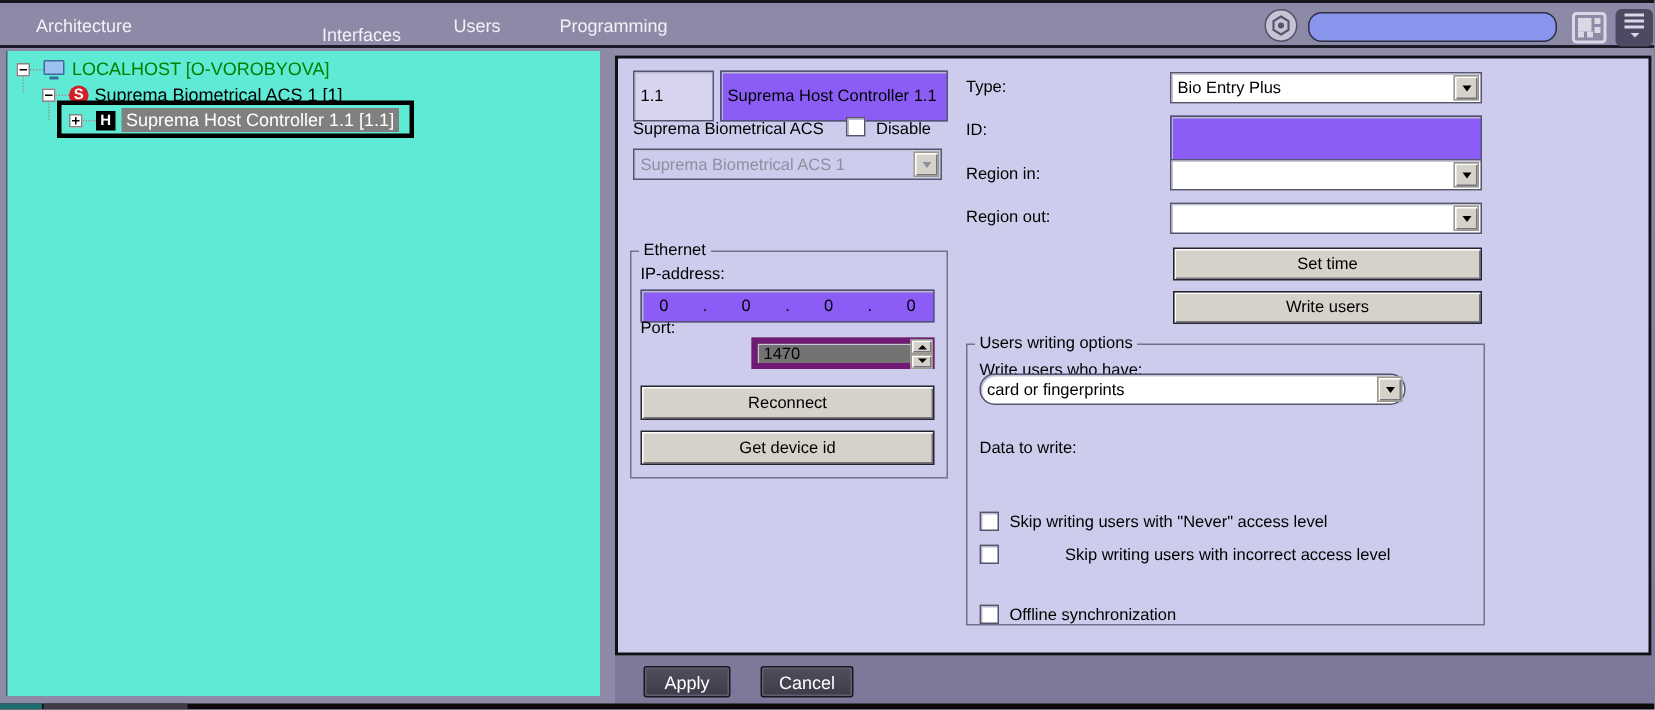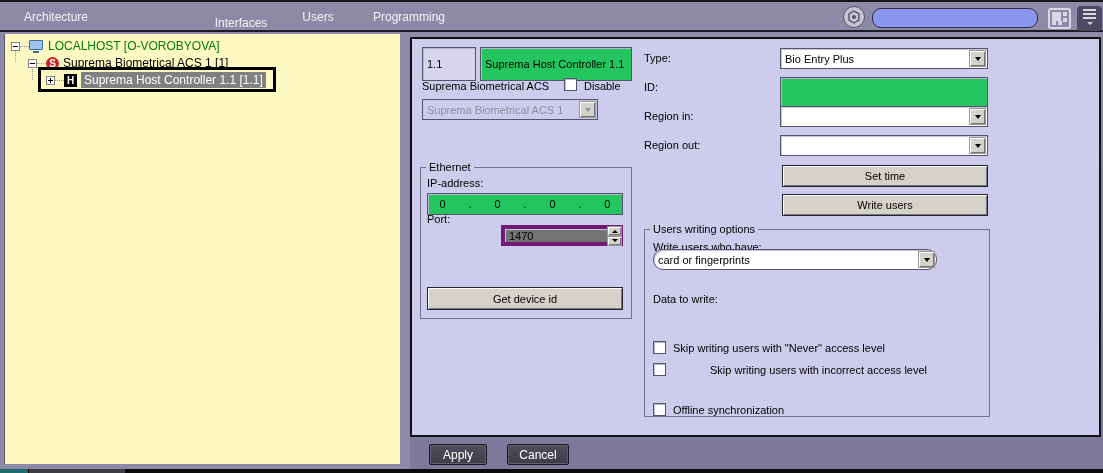--- a/index.html
+++ b/index.html
@@ -26,21 +26,21 @@
   .layout-s1 { position:absolute; right:2px; top:2px; width:4px; height:4px; background:#d9d8e4; }
   .layout-s2 { position:absolute; right:2px; top:8px; width:4px; height:4px; background:#d9d8e4; }
   .layout-s3 { position:absolute; left:2px; bottom:2px; width:4px; height:4px; background:#d9d8e4; }
   .layout-s4 { position:absolute; left:8px; bottom:2px; width:4px; height:4px; background:#d9d8e4; }
   .menu-ico { left:1077px; top:4px; width:25px; height:25px; background:#4c4962; border-radius:4px;
               flex-direction:column; gap:2px; }
   .menu-ico .bar { width:13px; height:2px; background:#d9d8e4; }
   .menu-ico .caret { width:0; height:0; border:3px solid transparent; border-top:3px solid #d9d8e4; margin-top:1px; }
 
   
-  .tree-panel { position:absolute; left:4px; top:34px; width:396px; height:430px; background:#fef9c3;
+  .tree-panel { position:absolute; left:4px; top:34px; width:396px; height:430px; background:#5eead4;
                 border-left:1px solid #5a5870; }
   .tree-row { position:absolute; height:16px; display:flex; align-items:center; white-space:nowrap; }
   .expander { width:9px; height:9px; background:#fff; border:1px solid #848484; position:relative; flex:none; }
   .expander::before { content:""; position:absolute; left:1px; top:3px; width:5px; height:1px; background:#000; }
   .expander.plus::after { content:""; position:absolute; left:3px; top:1px; width:1px; height:5px; background:#000; }
   .dotline { width:9px; border-top:1px dotted #9a9a9a; flex:none; }
   .vdots { position:absolute; width:1px; border-left:1px dotted #9a9a9a; }
   .monitor-ico { width:15px; height:13px; position:relative; flex:none; }
   .monitor-ico .scr { position:absolute; left:0; top:0; width:14px; height:10px; border:1px solid #3c6b9e; background:#9cc3ef; border-radius:1px; }
   .monitor-ico .base { position:absolute; left:4px; bottom:0; width:6px; height:2px; background:#3c6b9e; }
@@ -52,21 +52,21 @@
   .tree-label.root { color:#008000; }
   .tree-label.selected { background:#808080; color:#fff; padding:1px 3px; }
   .annotation { position:absolute; border:3px solid #000; pointer-events:none; }
 
   
   .settings-region { position:absolute; left:410px; top:33px; width:693px; height:440px;
                      background:linear-gradient(180deg,#908da9 0,#7b7899 100%); }
   .settings-panel { position:absolute; left:0; top:4px; width:691px; height:400px;
                     background:#cdccec; border:2px solid #101018; }
 
-  .sunken { background:#22c55e; border:1px solid #55546e; box-shadow:inset 1px 1px 0 #b9b8cf; }
+  .sunken { background:#8b5cf6; border:1px solid #55546e; box-shadow:inset 1px 1px 0 #b9b8cf; }
   .field { position:absolute; font-size:11px; padding:16px 4px; color:#000; outline:none;
            font-family:"Liberation Sans", sans-serif; }
   .ro { background:#d6d4ee; }
 
   .lbl { position:absolute; font-size:11px; color:#000; white-space:nowrap; }
 
   .grp { position:absolute; border:1px solid #73728c; background:transparent; }
   .grp legend { font-size:11px; margin-left:5px; padding:0 3px; color:#000; }
 
   .win-btn { position:absolute; background:#d5d2ca; border:1px solid #242430; color:#000; font-size:11px;
@@ -189,21 +189,21 @@
   <div class="settings-region">
     <div class="settings-panel">
 
       <input class="field sunken ro" style="left: 10px; top: 8px; width: 54px; height: 20px;" value="1.1">
       <input class="field sunken" style="left: 68px; top: 8px; width: 152px; height: 20px;" value="Suprema Host Controller 1.1">
 
       <span class="lbl" style="left:10px; top:41px;">Suprema Biometrical ACS</span>
       <input type="checkbox" class="cb" style="position: absolute; left: 152px; top: 39px;">
       <span class="lbl" style="left:172px; top:41px;">Disable</span>
 
-      <div class="dd disabled" style="left:10px; top:60px; width:176px; height:21px;">
+      <div class="dd disabled" style="left:10px; top:60px; width:206px; height:21px;">
         <span class="dd-val">Suprema Biometrical ACS 1</span>
         <span class="dd-btn">
             <span class="tri-down"></span>
           </span>
       </div>
 
       <fieldset class="grp" style="left:8px; top:122px; width:212px; height:158px;">
         <legend>Ethernet</legend>
         <span class="lbl" style="left:6px; top:4px;">IP-address:</span>
         <div class="ip-box sunken" style="left:6px; top:20px; width:196px; height:22px;">
@@ -220,20 +220,21 @@
           <input class="spin-input" value="1470" style="">
           <div class="spin-btns">
             <div class="spin-btn">
                 <span class="tri-up-s"></span>
               </div>
             <div class="spin-btn">
                 <span class="tri-down-s"></span>
               </div>
           </div>
         </div>
+        <button class="win-btn" style="left:6px; top:84px; width:196px; height:23px;">Reconnect</button>
         <button class="win-btn" style="left:6px; top:114px; width:196px; height:23px;">Get device id</button>
       </fieldset>
 
       <span class="lbl" style="left:232px; top:13px;">Type:</span>
       <div class="dd" style="left:368px; top:9px; width:208px; height:21px;">
         <span class="dd-val">Bio Entry Plus</span>
         <span class="dd-btn">
             <span class="tri-down"></span>
           </span>
       </div>

